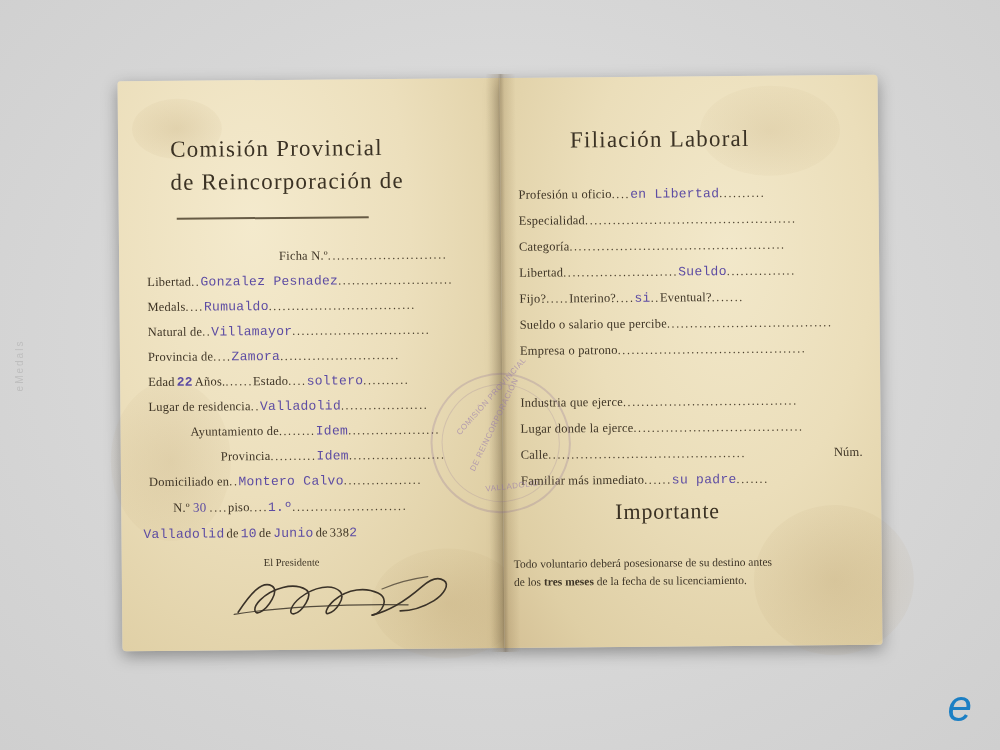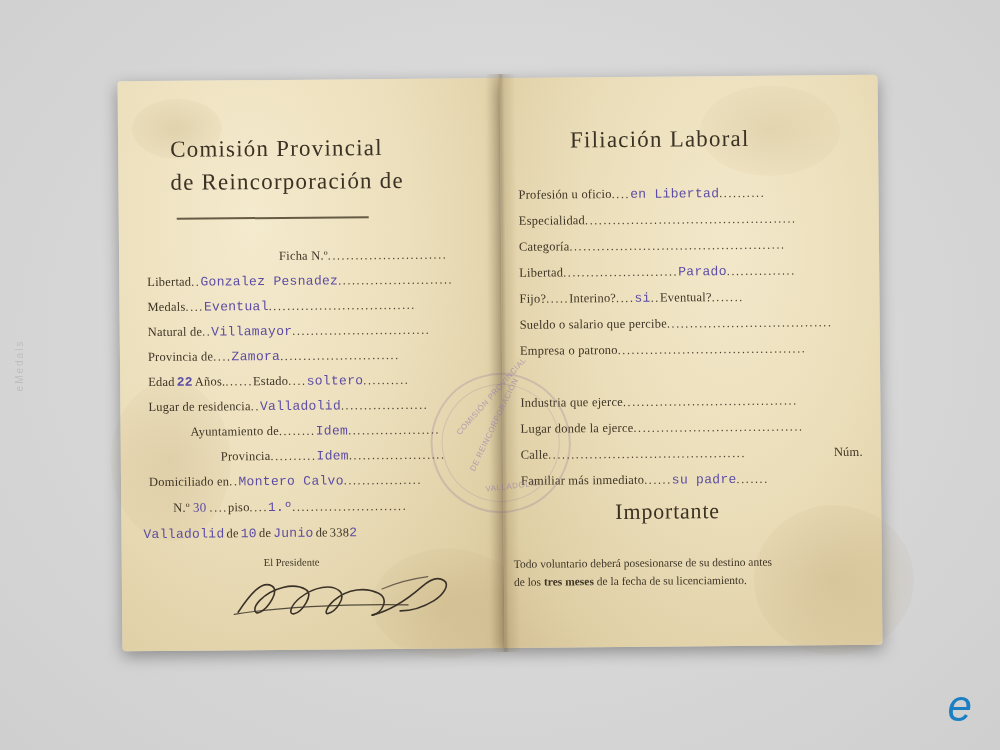--- a/index.html
+++ b/index.html
@@ -264,21 +264,21 @@
       <div class="row" style="left:28px;top:194px;width:330px;">
         <span class="lbl">Libertad</span>
         <span class="dots">..</span>
         <span class="val">Gonzalez Pesnadez</span>
         <span class="dots grow">.........................</span>
       </div>
 
       <div class="row" style="left:28px;top:219px;width:330px;">
         <span class="lbl">Medals</span>
         <span class="dots">....</span>
-        <span class="val">Eventual</span>
+        <span class="val">Rumualdo</span>
         <span class="dots grow">................................</span>
       </div>
 
       <div class="row" style="left:28px;top:244px;width:330px;">
         <span class="lbl">Natural de</span>
         <span class="dots">..</span>
         <span class="val">Villamayor</span>
         <span class="dots grow">..............................</span>
       </div>
 
@@ -379,21 +379,21 @@
       </div>
 
       <div class="row" style="left:18px;top:162px;width:342px;">
         <span class="lbl">Categoría</span>
         <span class="dots grow">...............................................</span>
       </div>
 
       <div class="row" style="left:18px;top:188px;width:342px;">
         <span class="lbl">Libertad</span>
         <span class="dots">.........................</span>
-        <span class="val">Parado</span>
+        <span class="val">Sueldo</span>
         <span class="dots grow">...............</span>
       </div>
 
       <div class="row" style="left:18px;top:214px;width:342px;">
         <span class="lbl">Fijo?</span>
         <span class="dots">.....</span>
         <span class="lbl">Interino?</span>
         <span class="dots">....</span>
         <span class="val">si</span>
         <span class="dots">..</span>

